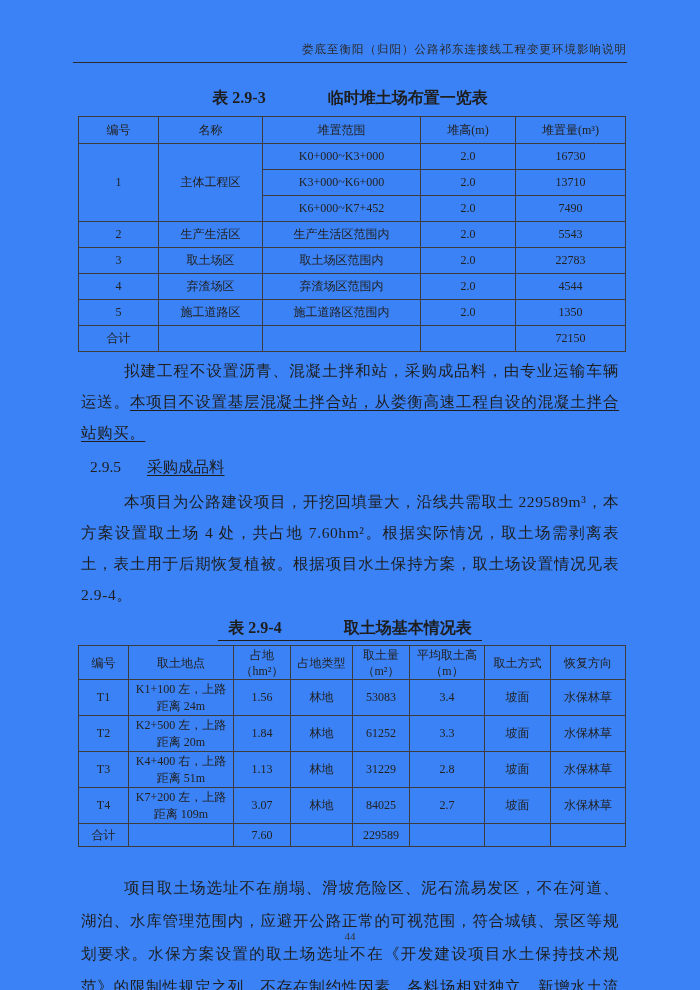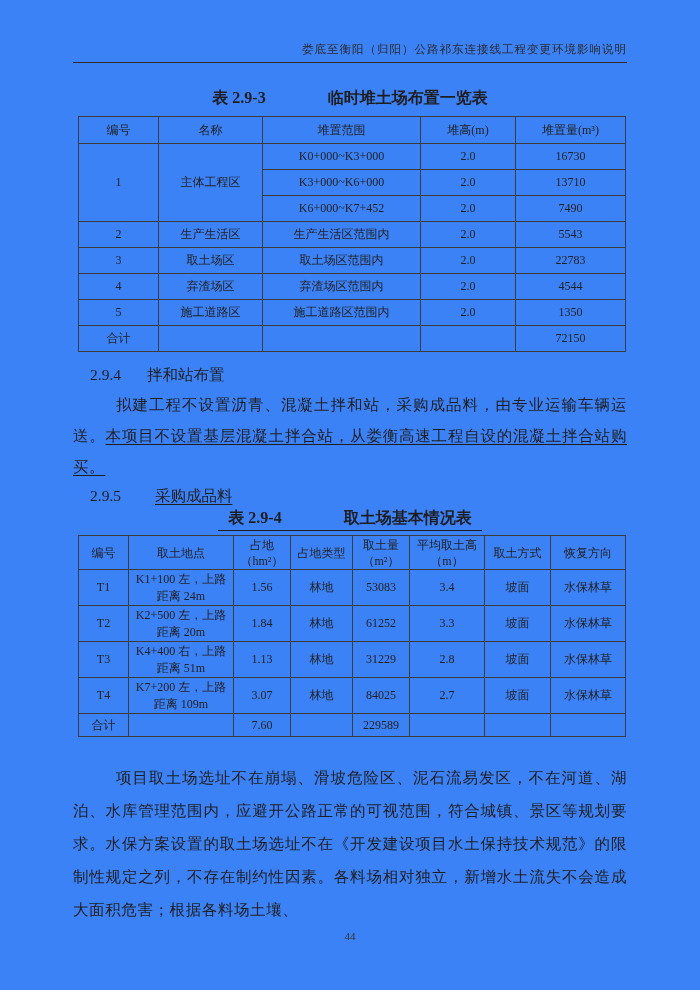--- a/index.html
+++ b/index.html
@@ -31,25 +31,25 @@
   .t1 th{height:26px;}
   .t1 td{height:25px;}
   .t2 th{height:33px;line-height:16px;white-space:pre-line;}
   .t2 td{height:35px;}
   .t2 tr.total td{height:22px;}
   .ml{white-space:pre-line;line-height:17px;}
   
   .heading{font-size:15.5px;margin-top:12px;padding-left:17px;height:22px;display:flex;align-items:center;}
   .heading .num{margin-right:26px;}
   .u-text{text-decoration:underline;text-underline-offset:3px;}
-  .para{font-size:15.5px;line-height:31px;text-align:justify;margin:0;letter-spacing:0.6px;}
+  .para{font-size:15.5px;line-height:31px;text-align:justify;margin:8px;letter-spacing:0.6px;}
   .para.ind{text-indent:43px;}
   .p1{margin-top:3px;}
   .p3{margin-top:24px;line-height:33px;}
-  .h295{margin-top:3px;gap:8px;}
+  .h295{margin-top:3px;}
   
   .page-number{
     position:absolute;bottom:48px;left:0;width:100%;
     text-align:center;font-size:11px;color:#333;
   }
 </style>
 </head>
 <body>
 
 <div class="page">
@@ -129,32 +129,29 @@
     <tr>
       <td>合计</td>
       <td></td>
       <td></td>
       <td></td>
       <td>72150</td>
     </tr>
   </tbody>
     </table>
 
-  <div class="heading">
-    <span class="num">2.9.4</span>
-    <span>拌和站布置</span>
-  </div>
   <p class="para ind p1">
     <span>拟建工程不设置沥青、混凝土拌和站，采购成品料，由专业运输车辆运送。</span><span class="u-text">本项目不设置基层混凝土拌合站，从娄衡高速工程自设的混凝土拌合站购买。</span>
   </p>
 
   <div class="heading h295">
     <span class="num">2.9.5</span>
     <span class="u-text">采购成品料</span>
   </div>
+  <p class="para ind">本项目为公路建设项目，开挖回填量大，沿线共需取土 229589m³，本方案设置取土场 4 处，共占地 7.60hm²。根据实际情况，取土场需剥离表土，表土用于后期恢复植被。根据项目水土保持方案，取土场设置情况见表 2.9-4。</p>
 
   <div class="caption-row caption2">
     <div class="caption-inner u">
       <span>表 2.9-4</span>
       <span>取土场基本情况表</span>
     </div>
   </div>
 
   <table class="t2">
     <colgroup>

